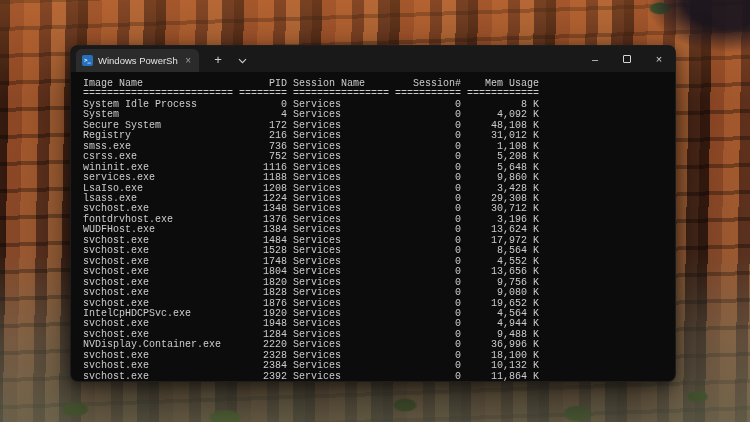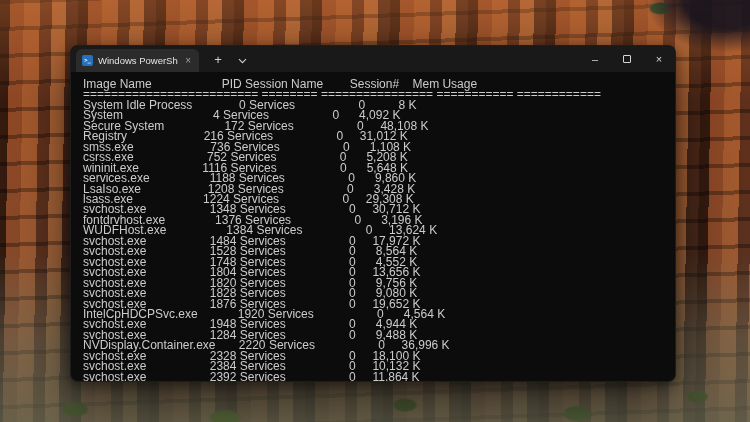--- a/index.html
+++ b/index.html
@@ -75,22 +75,22 @@
   }
   .newtab { width:26px; margin-left:6px; font-size:13px; }
   .dropdown { width:22px; }
   .win-controls { margin-left:auto; display:flex; height:100%; }
   .ctrl { width:32px; display:flex; align-items:center; justify-content:center;
           color:#d6d6d6; font-size:11px; cursor:pointer; }
   .maxi-glyph { width:8px; height:8px; border:1px solid #d6d6d6; border-radius:1px; }
 
   .term {
     margin:0; padding:7px 0 0 12px;
-    font-family:Liberation Sans, sans-serif;
-    font-size:12px; line-height:10.45px;
+    font-family:Liberation Mono, monospace;
+    font-size:10px; line-height:10.45px;
     color:#cccccc; white-space:pre;
   }
 </style>
 </head>
 <body>
 
 <div class="desktop">
   <div class="wallpaper"></div>
 
   <div class="window">

